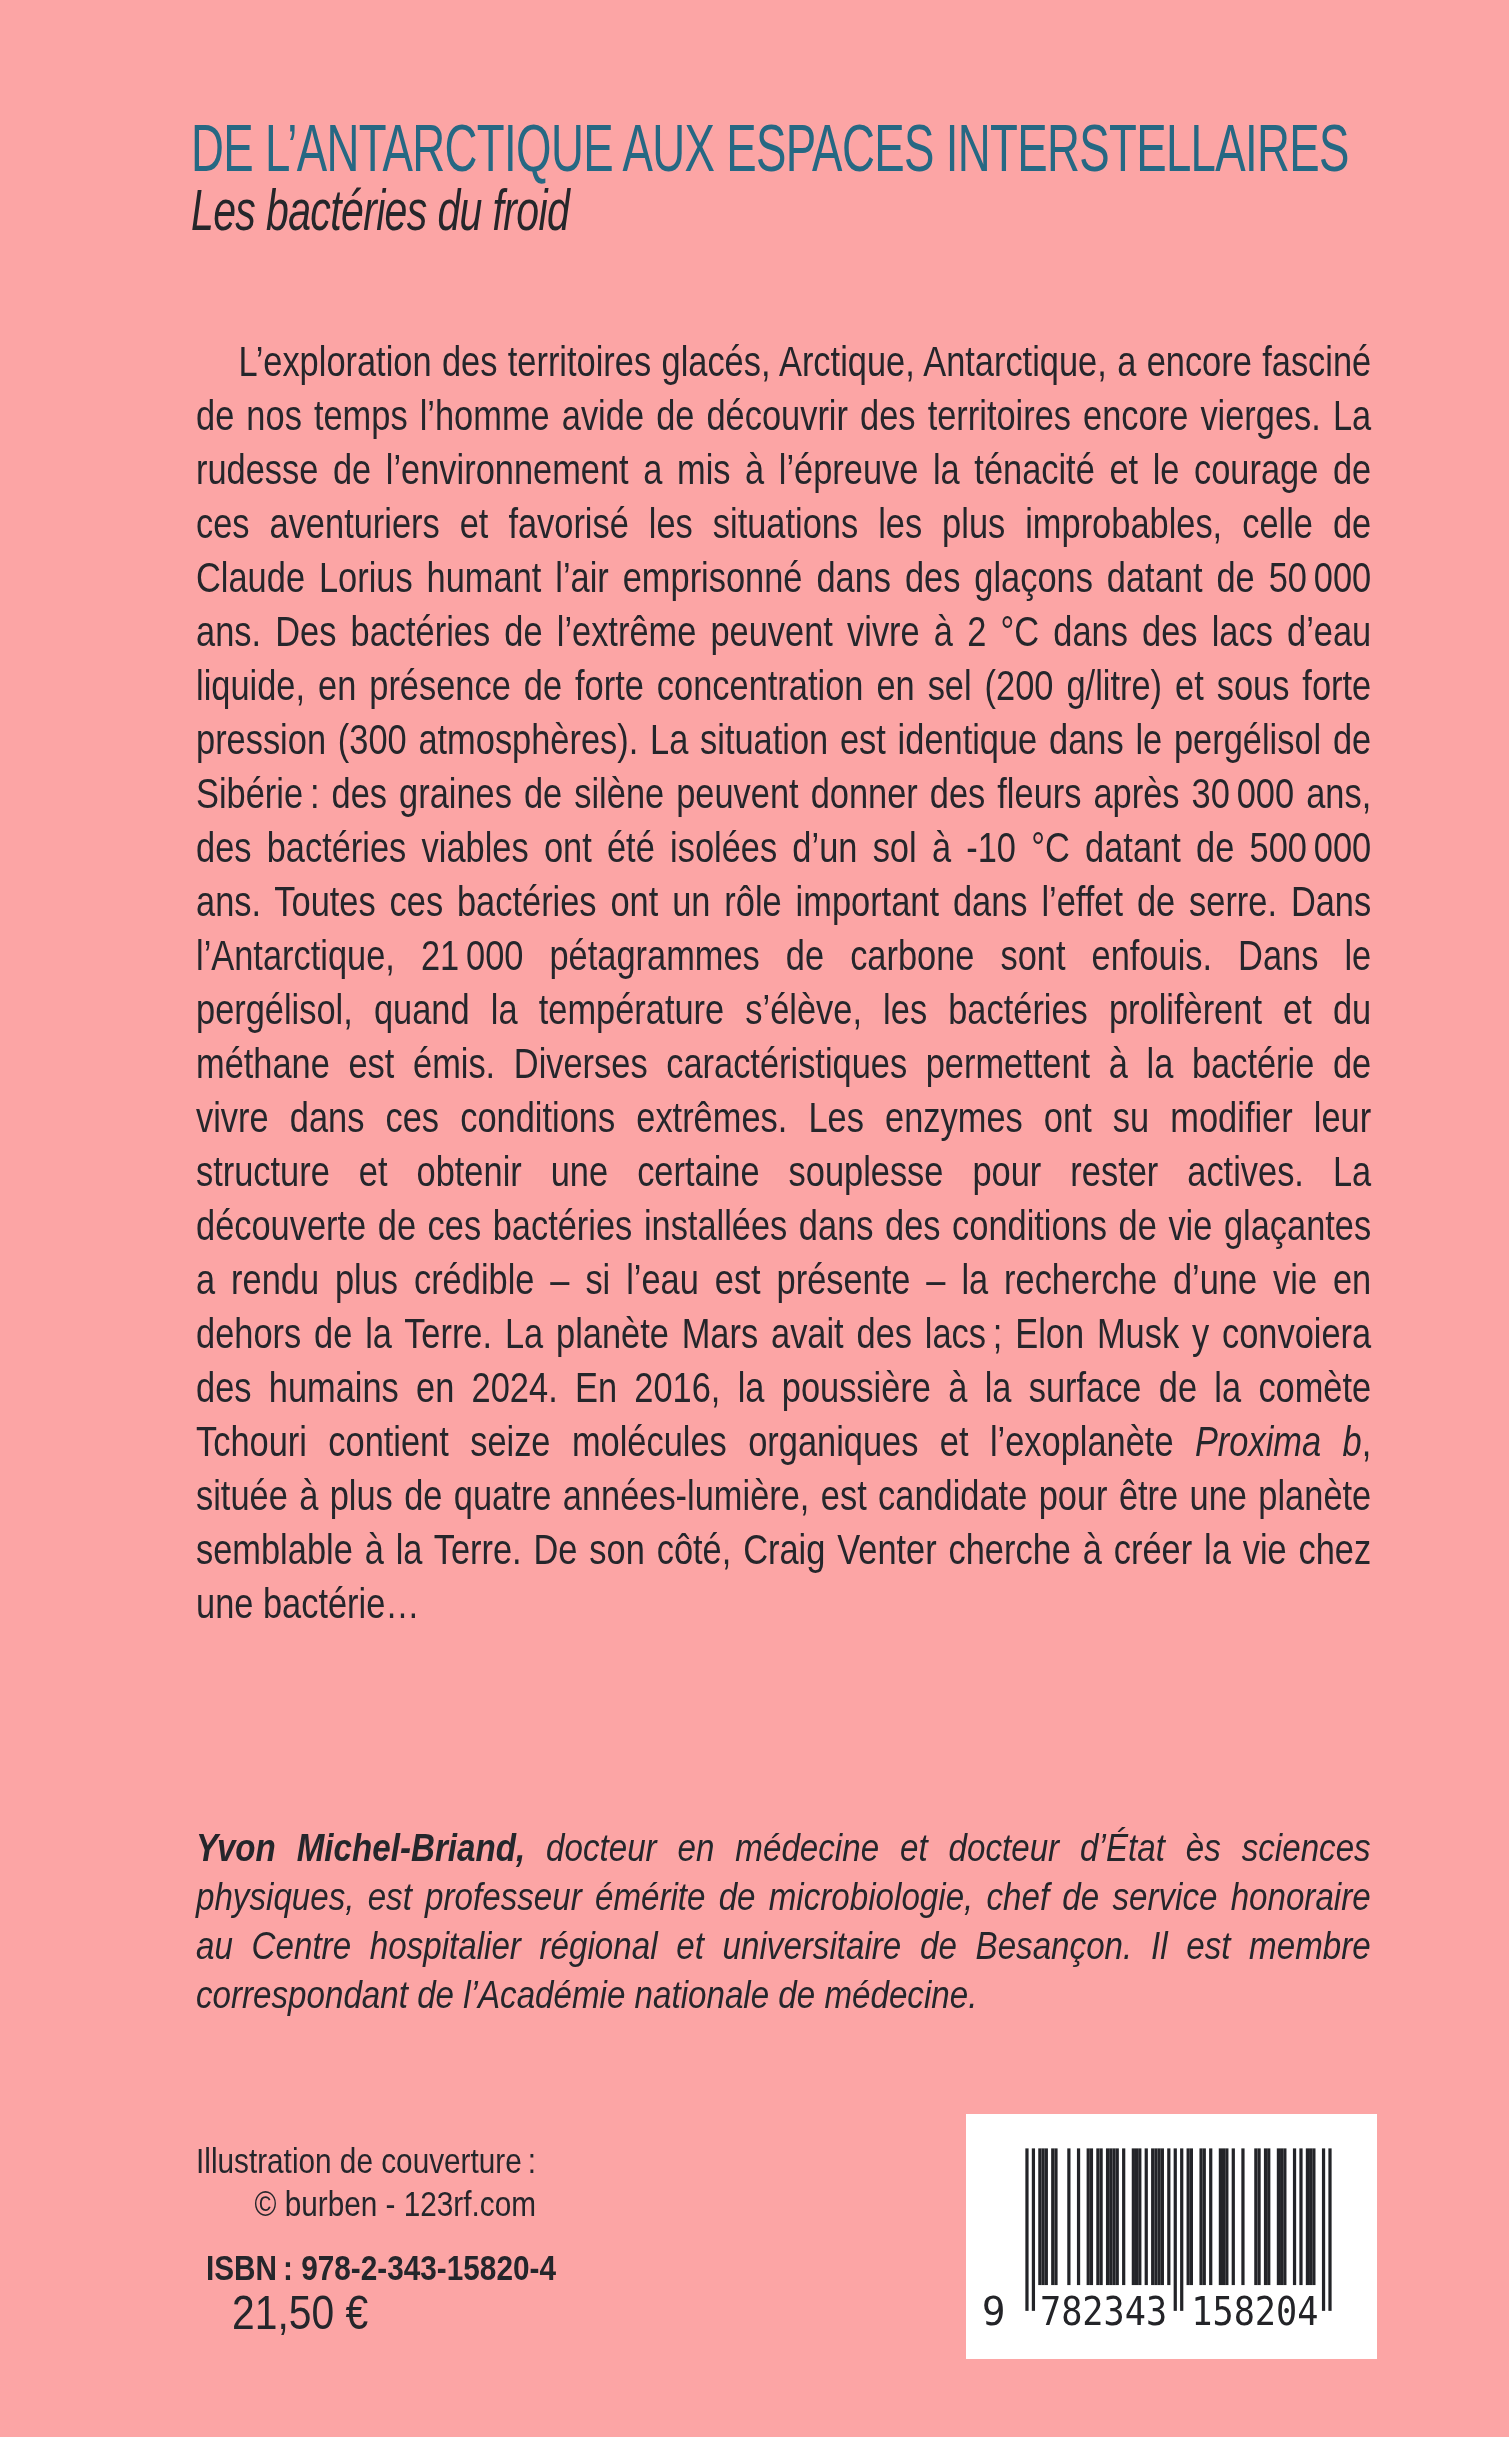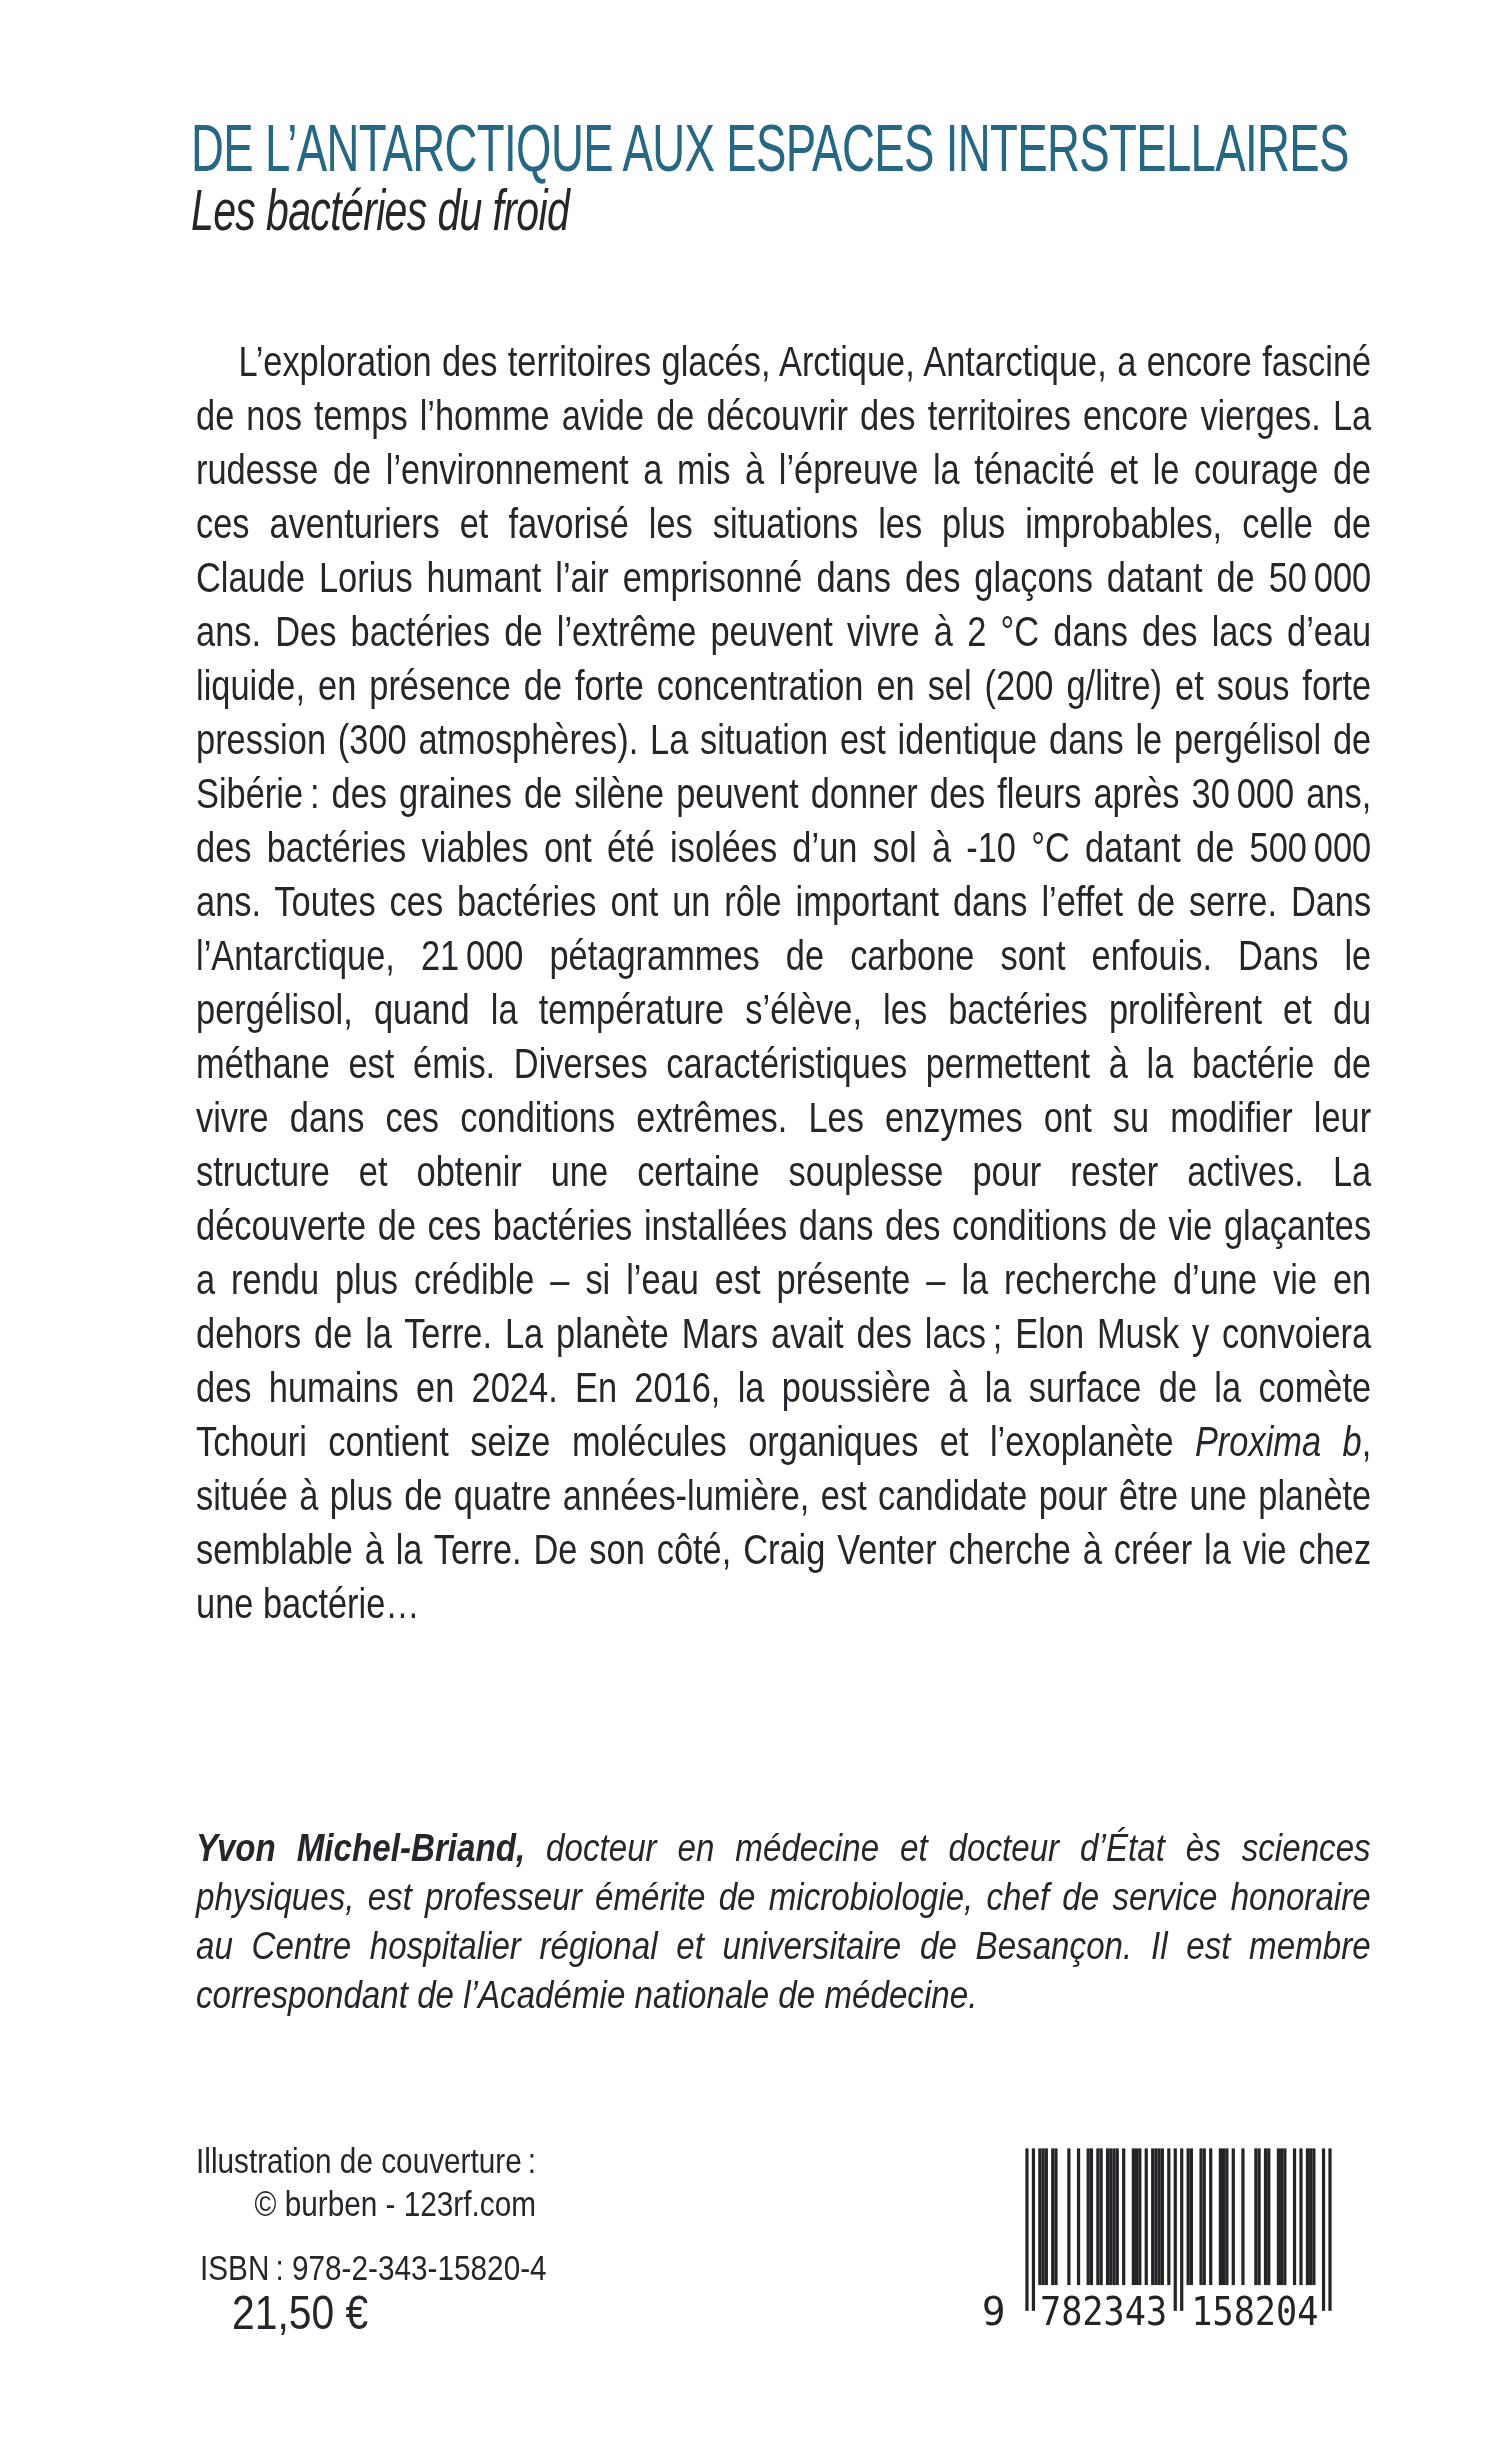--- a/index.html
+++ b/index.html
@@ -2,21 +2,21 @@
 <html style="font-size:13.8px"><head>
 <meta charset="utf-8">
 <style>
   html, body { margin: 0; padding: 0; background: #9aa6b0; }
   * { box-sizing: border-box; }
 
   .cover {
     position: relative;
     width: 1509px;
     height: 2438px;
-    background: #ffffff;
+    background: #fca5a5;
     overflow: hidden;
     font-family: "Liberation Sans", sans-serif;
   }
 
   .abs { position: absolute; }
 
   
   .squeeze { display: inline-block; transform-origin: 0 0; white-space: nowrap; }
 
   .title-line   { left: 191px; top: 115px; }
@@ -45,21 +45,21 @@
     transform: scaleX(.85); transform-origin: 0 0;
     font-style: italic; font-size: 39px; line-height: 49px;
     text-align: justify; color: #25262b;
   }
   .bio b { font-weight: 700; }
 
   .credit { left: 196px; top: 2139px; text-align: right; }
   .credit .squeeze { transform: scaleX(.85); }
   .credit .line { font-size: 35px; line-height: 43px; color: #25262b; }
 
-  .isbn { left: 200px; top: 2246px; }
+  .isbn { left: 206px; top: 2246px; font-weight: bold; }
   .isbn .squeeze { transform: scaleX(.85); font-size: 35px; line-height: 43px; color: #25262b; }
 
   .price { left: 196px; top: 2286px; margin-left: 36px; }
   .price .squeeze { transform: scaleX(.85); font-size: 48px; line-height: 53px; color: #25262b; }
 
   .barcode-box {
     left: 966px; top: 2114px; width: 411px; height: 245px;
     background: #ffffff;
   }
   .barcode-box svg { position: absolute; left: 0; top: 0; }

